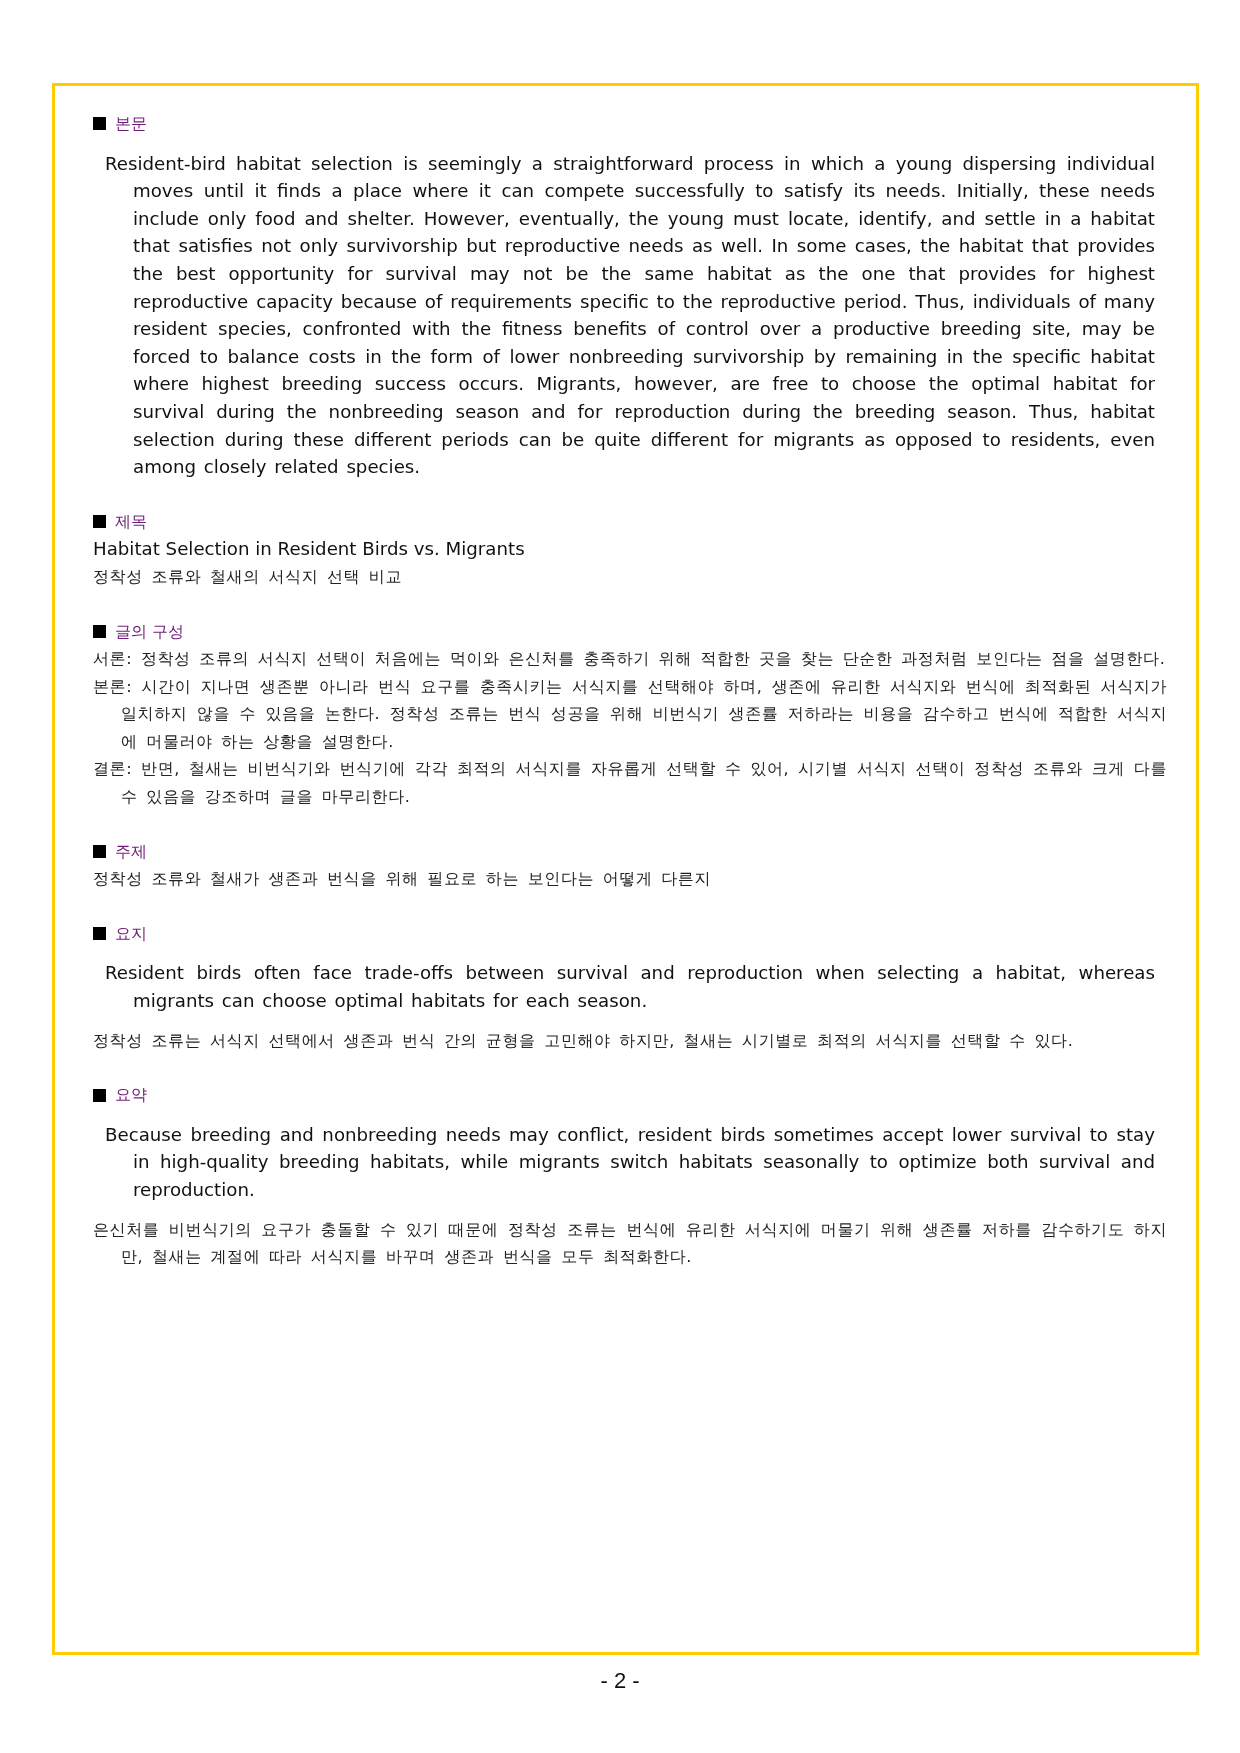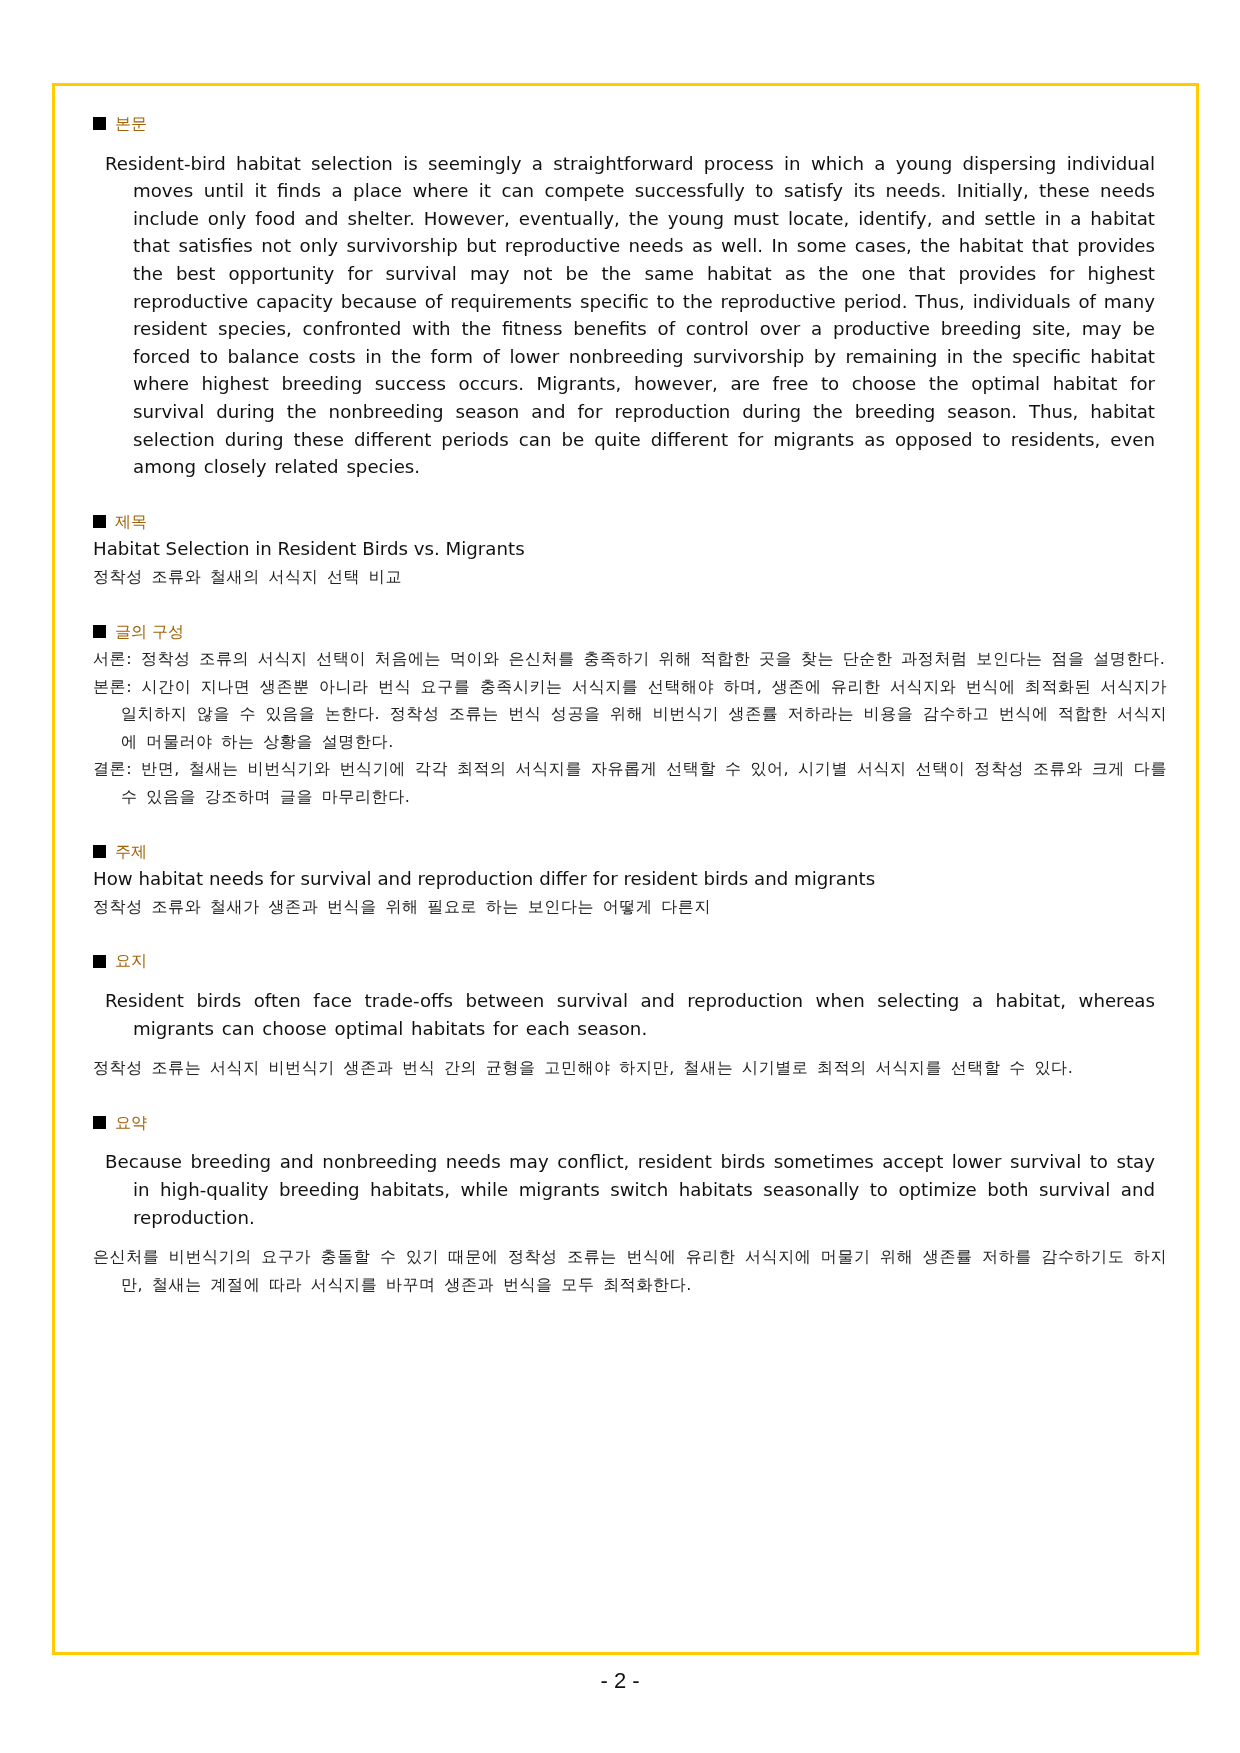--- a/index.html
+++ b/index.html
@@ -32,21 +32,21 @@
     }
     .section {
       margin-bottom: 27px;
     }
     .sec-head {
       font-size: 16px;
       line-height: 27.6px;
       height: 27.6px;
       display: flex;
       align-items: center;
-      color: #a16207;
+      color: #701a75;
     }
     .sec-head .sq {
       display: inline-block;
       width: 13px;
       height: 13px;
       background: #000;
       margin-right: 9px;
       position: relative;
       top: 0px;
     }
@@ -126,31 +126,30 @@
     <p class="ko">서론: 정착성 조류의 서식지 선택이 처음에는 먹이와 은신처를 충족하기 위해 적합한 곳을 찾는 단순한 과정처럼 보인다는 점을 설명한다.</p>
     <p class="ko">본론: 시간이 지나면 생존뿐 아니라 번식 요구를 충족시키는 서식지를 선택해야 하며, 생존에 유리한 서식지와 번식에 최적화된 서식지가 일치하지 않을 수 있음을 논한다. 정착성 조류는 번식 성공을 위해 비번식기 생존률 저하라는 비용을 감수하고 번식에 적합한 서식지에 머물러야 하는 상황을 설명한다.</p>
     <p class="ko">결론: 반면, 철새는 비번식기와 번식기에 각각 최적의 서식지를 자유롭게 선택할 수 있어, 시기별 서식지 선택이 정착성 조류와 크게 다를 수 있음을 강조하며 글을 마무리한다.</p>
   </div>
 
   <div class="section">
     <div class="sec-head">
       <span class="sq"></span>
       <span>주제</span>
     </div>
-    <p class="en-plain">How habitat needs for survival and reproduction differ for resident birds and migrants</p>
     <p class="ko-plain">정착성 조류와 철새가 생존과 번식을 위해 필요로 하는 보인다는 어떻게 다른지</p>
   </div>
 
   <div class="section">
     <div class="sec-head">
       <span class="sq"></span>
       <span>요지</span>
     </div>
     <p class="en">Resident birds often face trade-offs between survival and reproduction when selecting a habitat, whereas migrants can choose optimal habitats for each season.</p>
-    <p class="ko">정착성 조류는 서식지 비번식기 생존과 번식 간의 균형을 고민해야 하지만, 철새는 시기별로 최적의 서식지를 선택할 수 있다.</p>
+    <p class="ko">정착성 조류는 서식지 선택에서 생존과 번식 간의 균형을 고민해야 하지만, 철새는 시기별로 최적의 서식지를 선택할 수 있다.</p>
   </div>
 
   <div class="section">
     <div class="sec-head">
       <span class="sq"></span>
       <span>요약</span>
     </div>
     <p class="en">Because breeding and nonbreeding needs may conflict, resident birds sometimes accept lower survival to stay in high-quality breeding habitats, while migrants switch habitats seasonally to optimize both survival and reproduction.</p>
     <p class="ko">은신처를 비번식기의 요구가 충돌할 수 있기 때문에 정착성 조류는 번식에 유리한 서식지에 머물기 위해 생존률 저하를 감수하기도 하지만, 철새는 계절에 따라 서식지를 바꾸며 생존과 번식을 모두 최적화한다.</p>
   </div>

